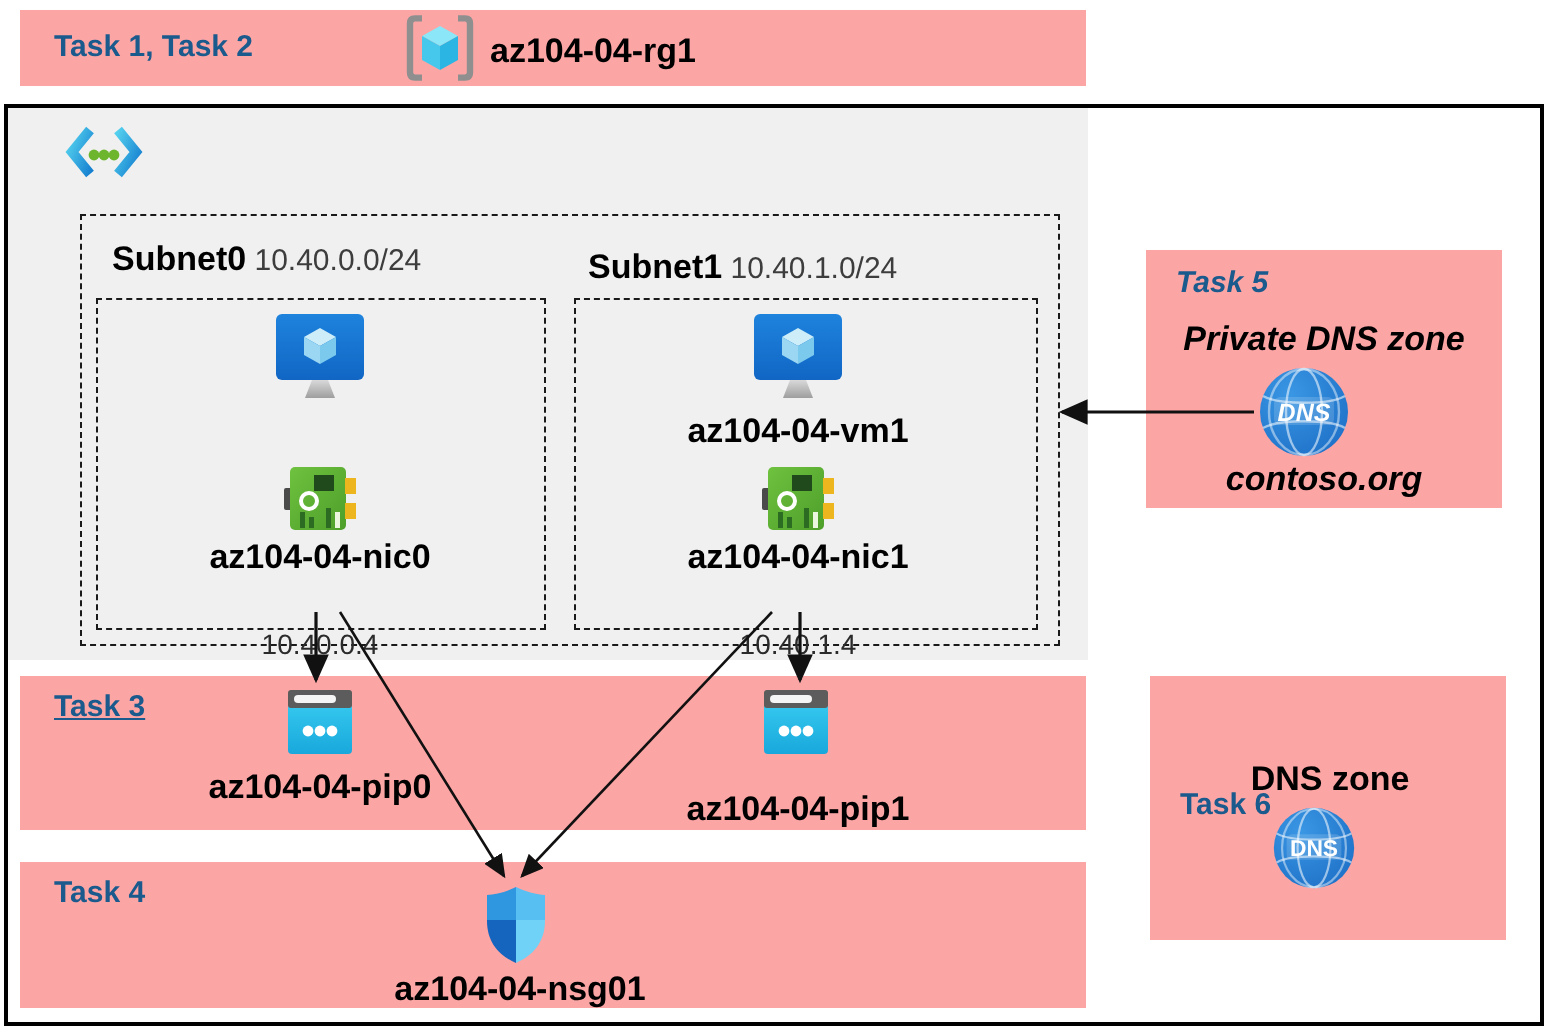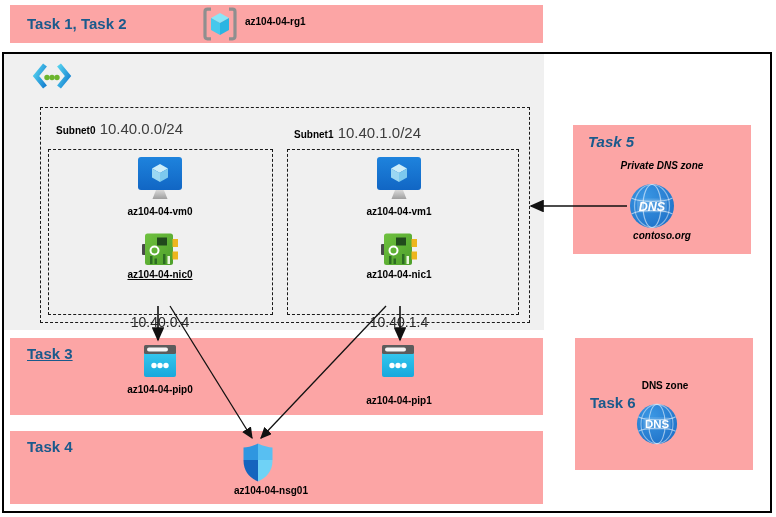--- a/index.html
+++ b/index.html
@@ -1,21 +1,21 @@
 <!DOCTYPE html>
 <html><head>
 <meta charset="utf-8">
 <style>
   html,body{margin:0;padding:0;background:#fff;}
   .canvas{position:relative;width:776px;height:517px;background:#fff;
           font-family:"Liberation Sans",sans-serif;overflow:hidden;}
   .abs{position:absolute;}
   .panel{background:#fca5a5;}
   .task-label{font-size:15px;font-weight:700;color:#1a5a8c;}
-  .name{font-size:10px;font-weight:700;color:#000;}
+  .name{font-size:17px;font-weight:700;color:#000;}
   .reg{font-weight:400;color:#3d3d3d;}
   .ctr{text-align:center;}
   .outer-box{left:2px;top:52px;width:770px;height:461px;border:2px solid #000;
              box-sizing:border-box;background:#fff;}
   .vnet-area{left:4px;top:54px;width:540px;height:276px;background:#f0f0f0;}
   .dashed{border:1px dashed #1a1a1a;box-sizing:border-box;}
   .ip-text{font-size:14px;color:#2b2b2b;margin-top:27px;}
   svg text{font-family:"Liberation Sans",sans-serif;}
   .arrow-layer{left:0;top:0;width:776px;height:517px;pointer-events:none;}
 </style>
@@ -93,34 +93,33 @@
     </defs>
   </svg>
 
   <svg class="abs" style="left:137px;top:157px;" width="46" height="46" viewBox="0 0 46 46">
     <rect x="1" y="0" width="44" height="33" rx="3" fill="url(#gvm)"></rect>
     <polygon points="23,7 31,11.5 23,16 15,11.5" fill="#cdeef9"></polygon>
     <polygon points="15,11.5 23,16 23,25 15,20.5" fill="#9bd7f2"></polygon>
     <polygon points="31,11.5 23,16 23,25 31,20.5" fill="#7cc9ee"></polygon>
     <polygon points="19,33 27,33 30.5,42 15.5,42" fill="url(#gst)"></polygon>
   </svg>
-  <div class="abs name ctr" style="left:48px;top:206px;width:224px;">az104-04-vm0</div>
   <svg class="abs" style="left:142px;top:232px;" width="36" height="35" viewBox="0 0 36 35">
     <rect x="0" y="12" width="4" height="11" rx="1" fill="#4a4a4a"></rect>
     <rect x="3" y="1.5" width="28" height="31.5" rx="2.5" fill="url(#gnic)"></rect>
     <rect x="30.5" y="7" width="5.5" height="8" fill="#edb51e"></rect>
     <rect x="30.5" y="19.5" width="5.5" height="8" fill="#edb51e"></rect>
     <rect x="15" y="5.5" width="10" height="8" fill="#20491c"></rect>
     <circle cx="12.5" cy="18.5" r="4" fill="none" stroke="#fff" stroke-width="2"></circle>
     <rect x="8" y="24" width="2.5" height="8" fill="#2c6b22"></rect>
     <rect x="12.5" y="26.5" width="2.5" height="5.5" fill="#2c6b22"></rect>
     <rect x="21" y="22" width="2.5" height="10" fill="#2c6b22"></rect>
     <rect x="25.5" y="24" width="2.5" height="8" fill="#eaf6dd"></rect>
   </svg>
-  <div class="abs name ctr" style="left:48px;top:269px;width:224px;text-decoration:underline;">az104-04-nic0</div>
+  <div class="abs name ctr" style="left:48px;top:269px;width:224px;">az104-04-nic0</div>
   <div class="abs ip-text ctr" style="left:48px;top:287px;width:224px;">10.40.0.4</div>
 
   <svg class="abs" style="left:376px;top:157px;" width="46" height="46" viewBox="0 0 46 46">
     <rect x="1" y="0" width="44" height="33" rx="3" fill="url(#gvm)"></rect>
     <polygon points="23,7 31,11.5 23,16 15,11.5" fill="#cdeef9"></polygon>
     <polygon points="15,11.5 23,16 23,25 15,20.5" fill="#9bd7f2"></polygon>
     <polygon points="31,11.5 23,16 23,25 31,20.5" fill="#7cc9ee"></polygon>
     <polygon points="19,33 27,33 30.5,42 15.5,42" fill="url(#gst)"></polygon>
   </svg>
   <div class="abs name ctr" style="left:287px;top:206px;width:224px;">az104-04-vm1</div>
@@ -168,21 +167,21 @@
       <path d="M15,0.5 C20,3 25.5,4.3 29.5,4.5 V17.5 C29.5,28.5 23,35 15,38.5 C7,35 0.5,28.5 0.5,17.5 V4.5 C4.5,4.3 10,3 15,0.5 Z"></path>
     </clipPath>
       </defs>
     <g clip-path="url(#shc)">
       <rect x="0" y="0" width="15" height="17" fill="#2f96e0"></rect>
       <rect x="15" y="0" width="15" height="17" fill="#58bff2"></rect>
       <rect x="0" y="17" width="15" height="22" fill="#1564be"></rect>
       <rect x="15" y="17" width="15" height="22" fill="#6fd2f6"></rect>
     </g>
   </svg>
-  <div class="abs name ctr" style="left:196px;top:485px;width:150px;">az104-04-nsg01</div>
+  <div class="abs name ctr" style="left:185px;top:485px;width:150px;">az104-04-nsg01</div>
 
   <div class="abs panel" style="left:573px;top:125px;width:178px;height:129px;font-style:italic;">
     <div class="abs task-label" style="left:15px;top:8px;">Task 5</div>
     <div class="abs name ctr" style="left:0;top:35px;width:178px;">Private DNS zone</div>
     <svg class="abs" style="left:56px;top:58px;" width="46" height="46" viewBox="0 0 46 46">
       <circle cx="23" cy="23" r="22" fill="url(#gdns)"></circle>
       <ellipse cx="23" cy="23" rx="9" ry="21.5" fill="none" stroke="rgba(255,255,255,0.55)" stroke-width="1.2"></ellipse>
       <ellipse cx="23" cy="23" rx="17.5" ry="21.5" fill="none" stroke="rgba(255,255,255,0.45)" stroke-width="1.2"></ellipse>
       <path d="M2.5,15 C10,19.5 36,19.5 43.5,15" fill="none" stroke="rgba(255,255,255,0.55)" stroke-width="1.2"></path>
       <path d="M2.5,31 C10,26.5 36,26.5 43.5,31" fill="none" stroke="rgba(255,255,255,0.55)" stroke-width="1.2"></path>

